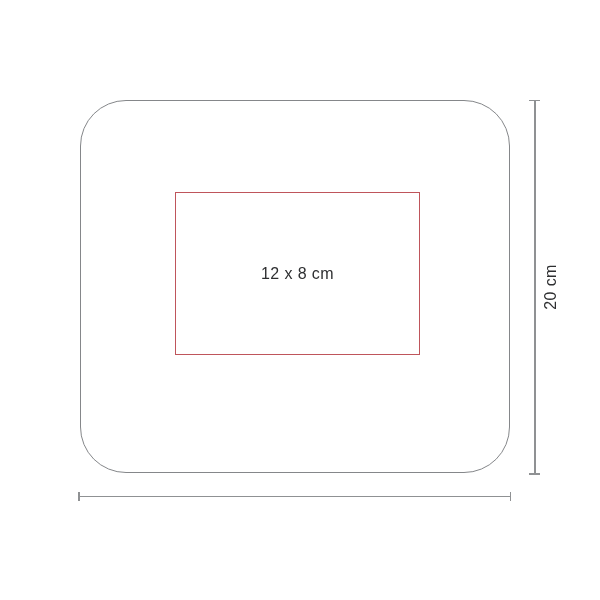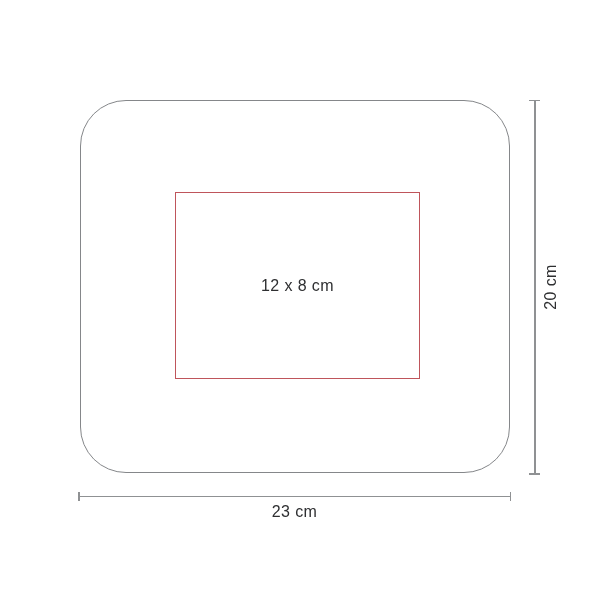--- a/index.html
+++ b/index.html
@@ -21,21 +21,21 @@
   }
   
   .pad-outline{
     position:absolute;left:80px;top:100px;width:430px;height:373px;
     border:1.6px solid var(--product-outline);
     border-radius:46px;
     background:transparent;
   }
   
   .print-area{
-    position:absolute;left:175px;top:192px;width:245px;height:187px;
+    position:absolute;left:175px;top:192px;width:245px;height:163px;
     border:1.5px solid var(--print-area-outline);
     display:flex;align-items:center;justify-content:center;
   }
   .print-label{
     font-size:16px;font-weight:500;color:var(--label-text);
     letter-spacing:0.4px;white-space:nowrap;
   }
   
   .dim{position:absolute;background:var(--dimension-line);}
   .dim-v-line{left:534px;top:100px;width:1.5px;height:374px;}
@@ -75,15 +75,14 @@
   <div class="dim dim-v-line"></div>
   <div class="dim dim-v-tick-top"></div>
   <div class="dim dim-v-tick-bottom"></div>
   <div class="dim-v-label">
     <span>20 cm</span>
   </div>
 
   <div class="dim dim-h-line"></div>
   <div class="dim dim-h-tick-left"></div>
   <div class="dim dim-h-tick-right"></div>
-  <div class="dim-h-label">23 cm</div>
 
 </div>
 
 </body></html>

